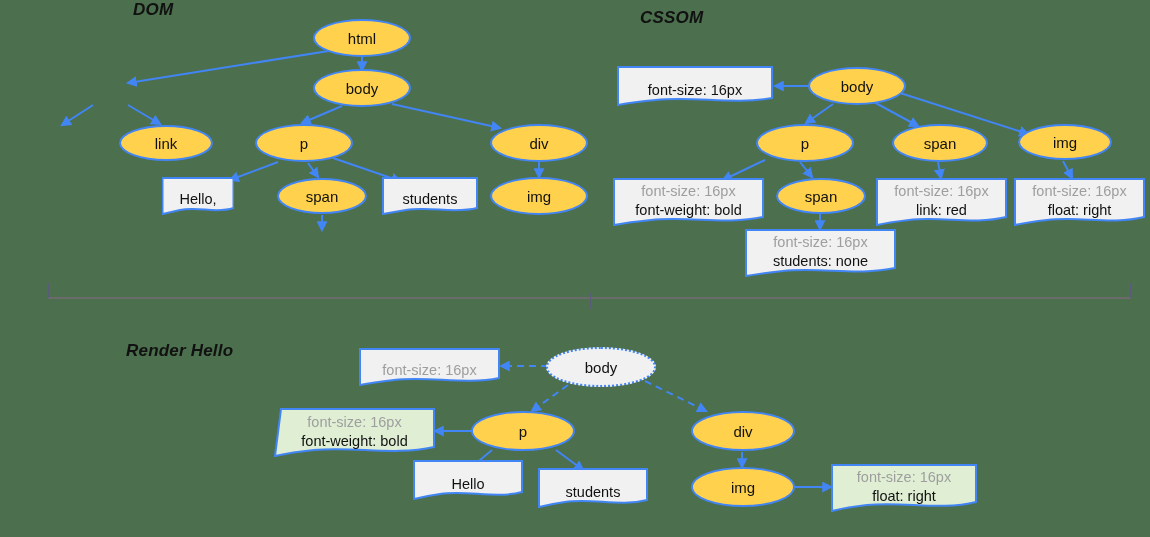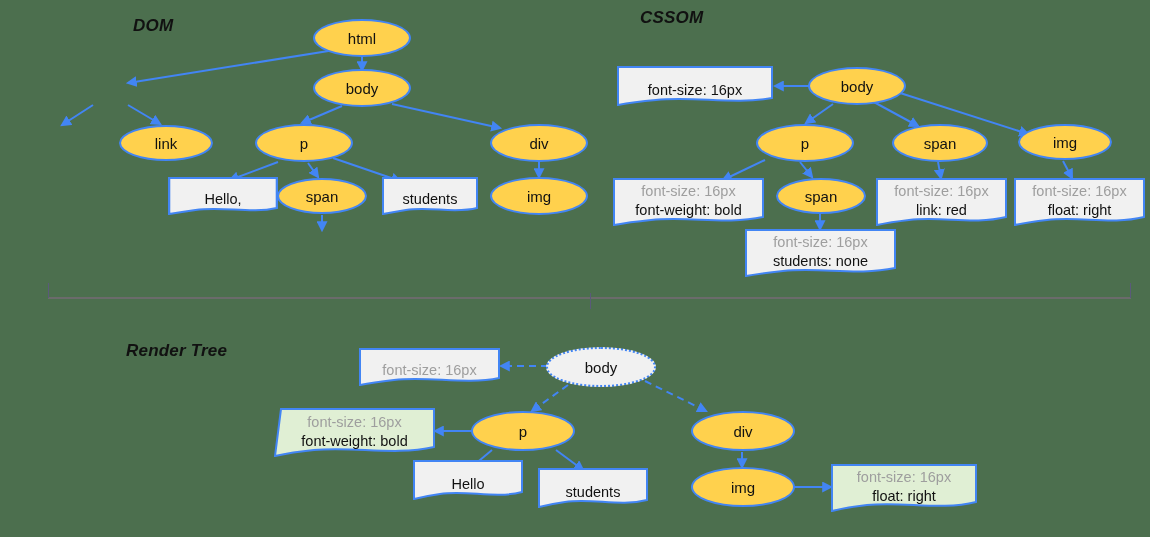--- a/index.html
+++ b/index.html
@@ -132,33 +132,33 @@
     </g>
     <g stroke="#4285f4" stroke-width="2" fill="none" marker-end="url(#arrow)">
       <path d="M 477 431 L 435 431"></path>
       <path d="M 492 450 L 468 470"></path>
       <path d="M 556 450 L 583 470"></path>
       <path d="M 742 452 L 742 467"></path>
       <path d="M 793 487 L 831 487"></path>
     </g>
   </svg>
 
-  <div class="section-title" style="left:133px; top:16px;">DOM</div>
+  <div class="section-title" style="left:133px; top:0;">DOM</div>
   <div class="section-title" style="left:640px; top:8px;">CSSOM</div>
-  <div class="section-title" style="left:126px; top:341px;">Render Tree</div>
+  <div class="section-title" style="left:126px; top:341px;">Render Hello</div>
 
   <div class="node" style="left:313px; top:19px; width:98px; height:38px;">html</div>
   <div class="node" style="left:313px; top:69px; width:98px; height:38px;">body</div>
   <div class="node" style="left:119px; top:125px; width:94px; height:36px;">link</div>
   <div class="node" style="left:255px; top:124px; width:98px; height:38px;">p</div>
   <div class="node" style="left:490px; top:124px; width:98px; height:38px;">div</div>
   <div class="node" style="left:277px; top:178px; width:90px; height:36px;">span</div>
   <div class="node" style="left:490px; top:177px; width:98px; height:38px;">img</div>
 
-  <div class="docbox" style="left:168px; top:177px; width:110px; height:38px;">
+  <div class="docbox" style="left:162px; top:177px; width:72px; height:38px;">
     <svg class="shape" viewBox="0 0 96 38" preserveAspectRatio="none">
       <path d="M1,1 L95,1 L95,31 C72,37 48,29 24,33 C14,34.5 6,36 1,37 Z" fill="#f1f1f1" stroke="#4285f4" stroke-width="2"></path>
     </svg>
     <div class="txt">
       <span>Hello,</span>
     </div>
   </div>
 
   <div class="docbox" style="left:382px; top:177px; width:96px; height:38px;">
     <svg class="shape" viewBox="0 0 96 38" preserveAspectRatio="none">

